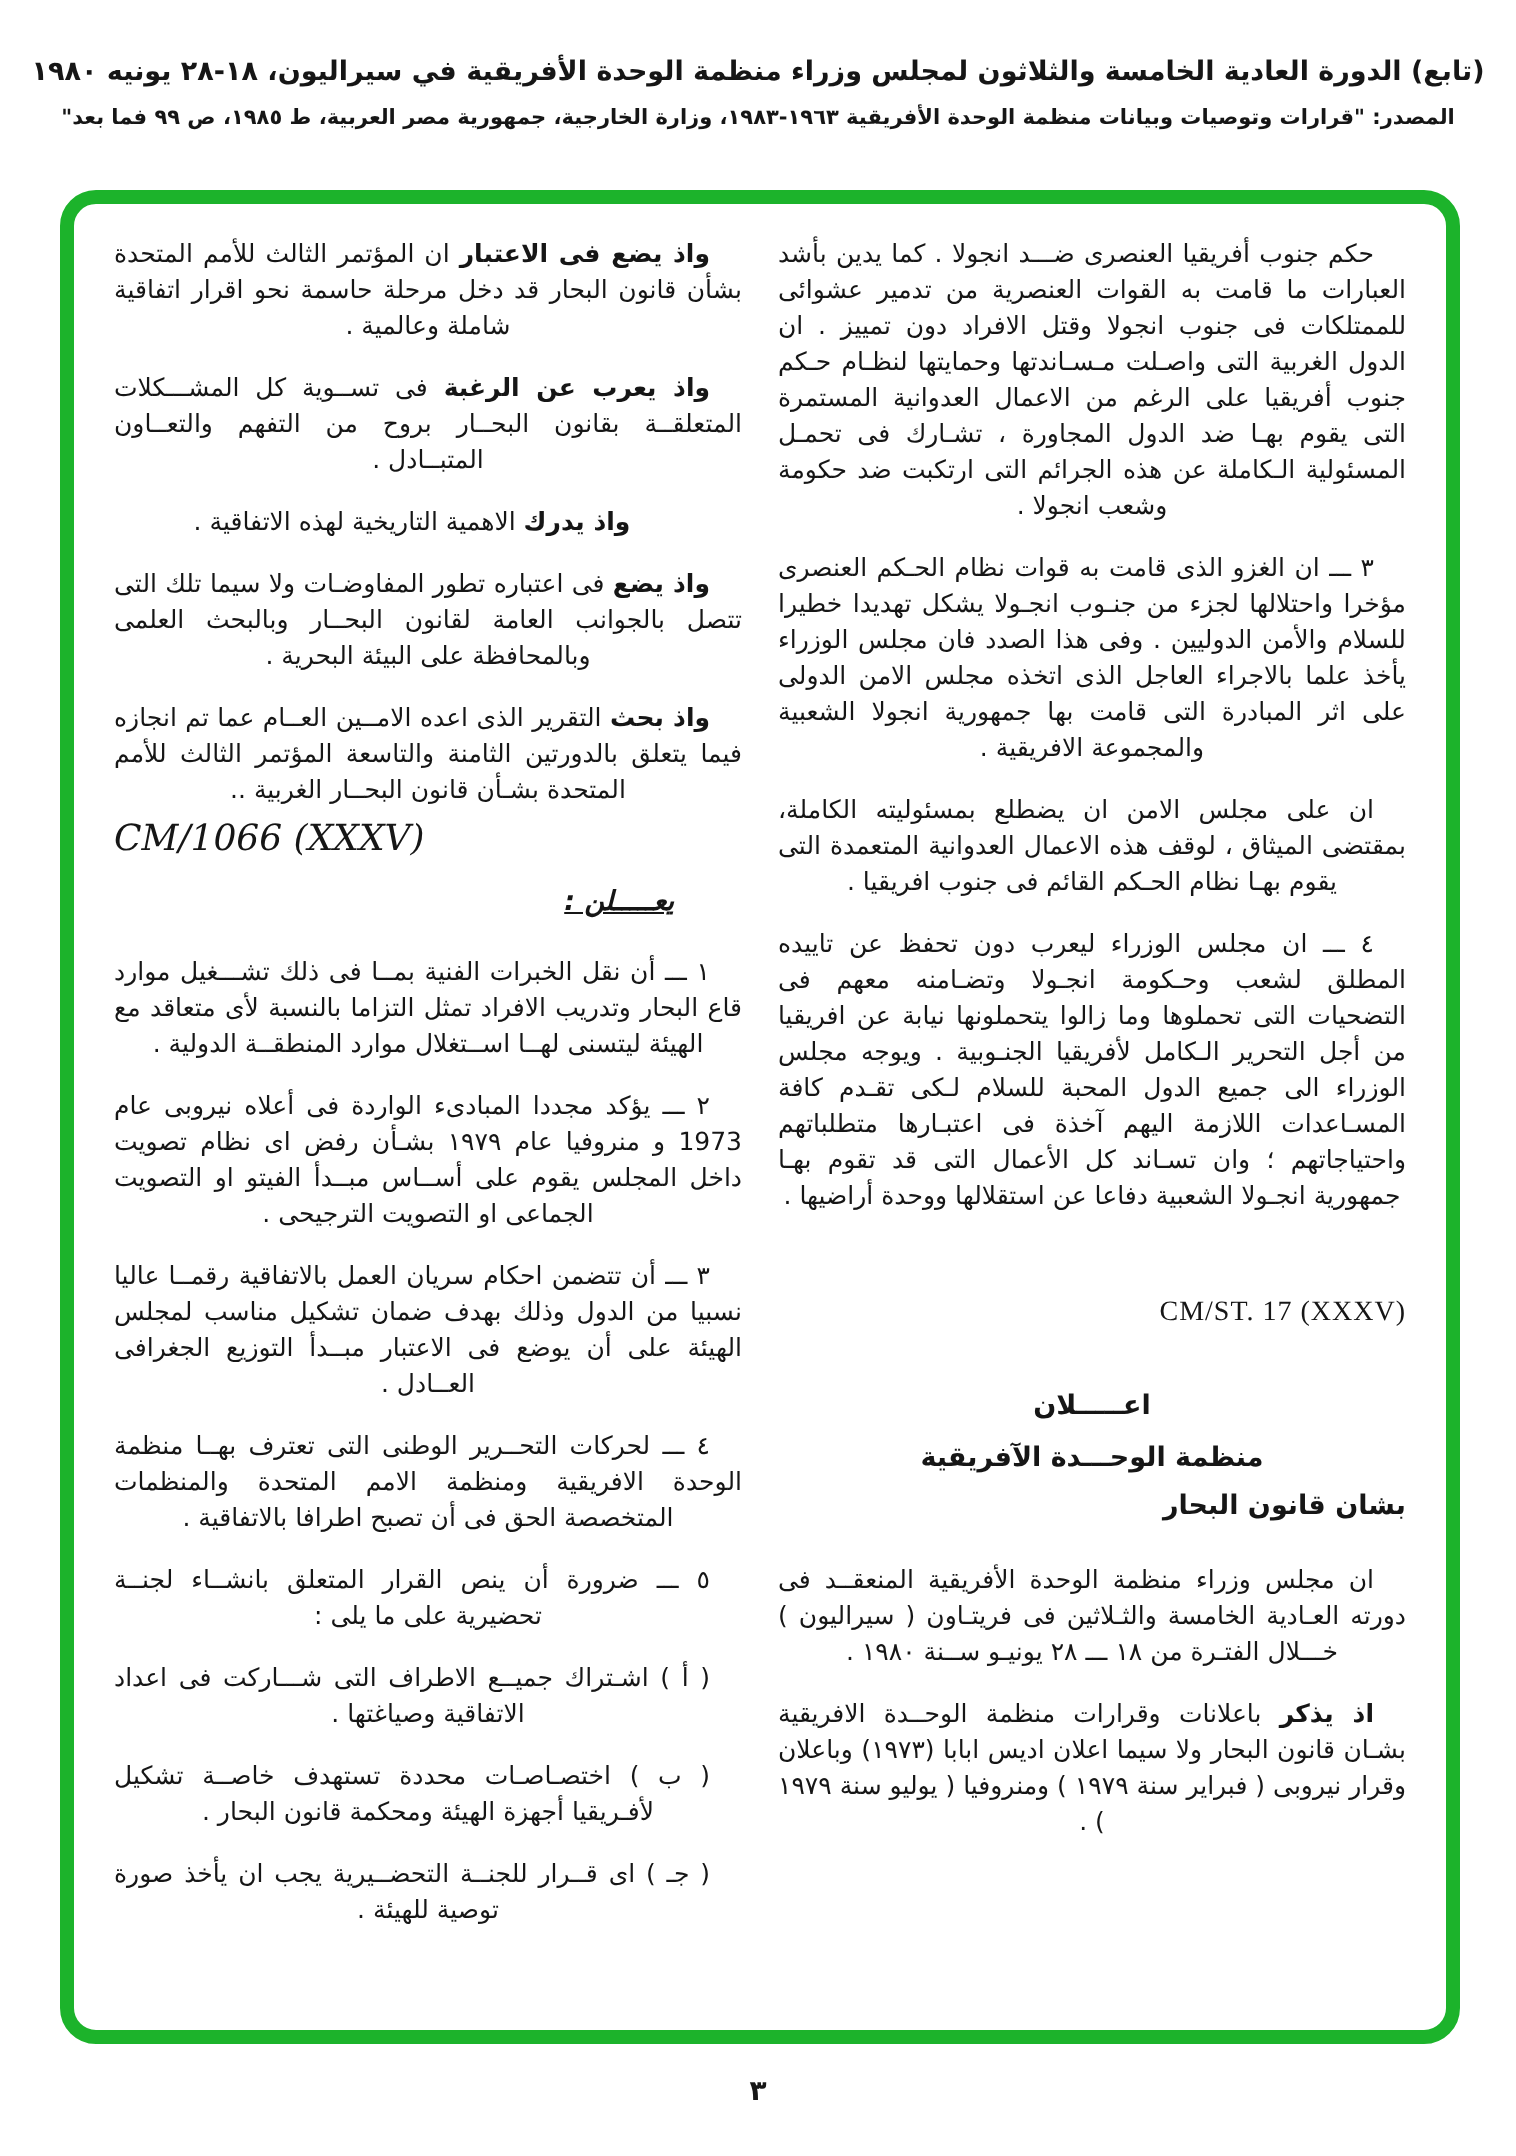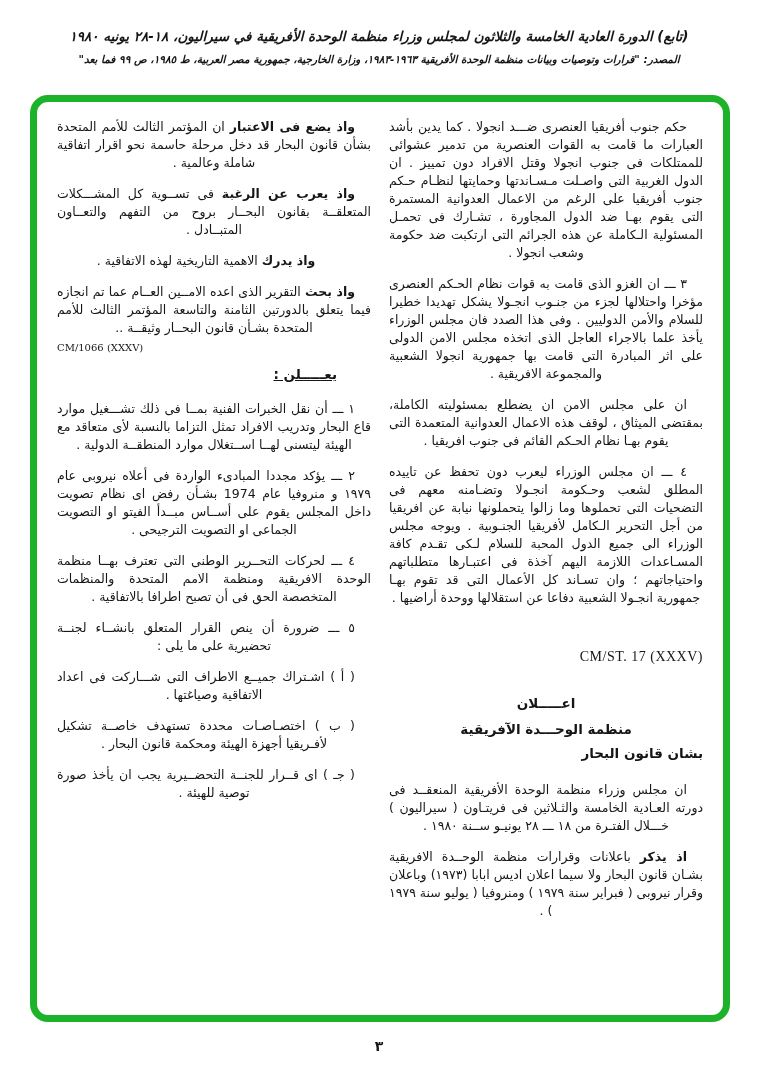--- a/index.html
+++ b/index.html
@@ -1,21 +1,21 @@
 <!DOCTYPE html>
 <html lang="ar"><head>
 <meta charset="utf-8">
 <style>
   html,body{margin:0;padding:0;}
   body{
     width:758px;height:1078px;position:relative;background:#ffffff;
     font-family:"DejaVu Sans",sans-serif;color:#161616;overflow:hidden;
   }
   
-  .doc-header{direction:rtl;text-align:center;margin-top:26px;padding:0 12px;font-style:italic;}
+  .doc-header{direction:rtl;text-align:center;margin-top:26px;padding:0 12px;}
   .doc-header .line1{font-size:13.5px;font-weight:bold;line-height:1.6;}
   .doc-header .line2{font-size:10.5px;font-weight:bold;margin-top:4px;line-height:1.5;}
   
   .frame{
     position:absolute;left:30px;top:95px;width:686px;height:913px;
     border:7px solid #1cb32b;border-radius:18px;background:#fff;box-sizing:content-box;
   }
   .cols{display:flex;direction:rtl;gap:18px;padding:16px 20px 0 20px;}
   .col{width:50%;direction:rtl;}
   
@@ -27,23 +27,23 @@
   .doc-ref{
     direction:ltr;text-align:right;font-family:Liberation Serif, serif;
     font-size:14px;margin:42px 0 0 0;letter-spacing:0.5px;
   }
   .heading{direction:rtl;text-align:center;font-weight:bold;font-size:13.5px;margin:0;}
   .h-declaration{margin-top:30px;letter-spacing:1px;}
   .h-org{margin-top:10px;}
   .h-subject{margin-top:8px;margin-bottom:20px;text-align:right;}
   .declare-line{
     direction:rtl;text-align:right;font-weight:bold;font-size:13.5px;
-    text-decoration:underline;padding-left:0;padding-right:34px;margin:6px 0 18px 0;
+    text-decoration:underline;padding-left:0;padding-right:34px;margin:6px 0 18px 0;font-style:italic;
   }
-  .code-line{direction:ltr;text-align:left;font-family:"DejaVu Serif",serif;font-size:10px;margin:-8px 0 13px 0;}
+  .code-line{direction:ltr;text-align:left;font-family:"DejaVu Serif",serif;font-size:18px;margin:-8px 0 13px 0;font-style:italic;}
   
   .page-number{
     position:absolute;top:1038px;left:0;width:100%;text-align:center;
     font-size:14px;font-weight:bold;direction:rtl;
   }
 </style>
 </head>
 <body>
 
 <div class="doc-header">
@@ -67,27 +67,29 @@
       <div class="heading h-subject">بشان قانون البحار</div>
 
       <p class="par"><span>ان مجلس وزراء منظمة الوحدة الأفريقية المنعقــد فى دورته العـادية الخامسة والثـلاثين فى فريتـاون ( سيراليون ) خـــلال الفتـرة من ١٨ ـــ ٢٨ يونيـو ســنة ١٩٨٠ .</span></p>
       <p class="par"><b>اذ يذكر</b><span> باعلانات وقرارات منظمة الوحــدة الافريقية بشـان قانون البحار ولا سيما اعلان اديس ابابا (١٩٧٣) وباعلان وقرار نيروبى ( فبراير سنة ١٩٧٩ ) ومنروفيا ( يوليو سنة ١٩٧٩ ) .</span></p>
     </div>
 
     <div class="col">
       <p class="par"><b>واذ يضع فى الاعتبار</b><span> ان المؤتمر الثالث للأمم المتحدة بشأن قانون البحار قد دخل مرحلة حاسمة نحو اقرار اتفاقية شاملة وعالمية .</span></p>
       <p class="par"><b>واذ يعرب عن الرغبة</b><span> فى تســوية كل المشـــكلات المتعلقــة بقانون البحــار بروح من التفهم والتعــاون المتبــادل .</span></p>
       <p class="par"><b>واذ يدرك</b><span> الاهمية التاريخية لهذه الاتفاقية .</span></p>
-      <p class="par"><b>واذ بحث</b><span> التقرير الذى اعده الامــين العــام عما تم انجازه فيما يتعلق بالدورتين الثامنة والتاسعة المؤتمر الثالث للأمم المتحدة بشـأن قانون البحــار وثيقــة ..</span></p>
+      <p class="par"><b>واذ يضع</b><span> فى اعتباره تطور المفاوضـات ولا سيما تلك التى تتصل بالجوانب العامة لقانون البحــار وبالبحث العلمى وبالمحافظة على البيئة البحرية .</span></p>
+      <p class="par"><b>واذ بحث</b><span> التقرير الذى اعده الامــين العــام عما تم انجازه فيما يتعلق بالدورتين الثامنة والتاسعة المؤتمر الثالث للأمم المتحدة بشـأن قانون البحــار الغربية ..</span></p>
       <div class="code-line">CM/1066 (XXXV)</div>
 
       <div class="declare-line">يعـــــلن :</div>
 
       <p class="par"><span>١ ـــ أن نقل الخبرات الفنية بمــا فى ذلك تشـــغيل موارد قاع البحار وتدريب الافراد تمثل التزاما بالنسبة لأى متعاقد مع الهيئة ليتسنى لهــا اســتغلال موارد المنطقــة الدولية .</span></p>
-      <p class="par"><span>٢ ـــ يؤكد مجددا المبادىء الواردة فى أعلاه نيروبى عام ١٩٧٩ و منروفيا عام 1974 بشـأن رفض اى نظام تصويت داخل المجلس يقوم على أســاس مبــدأ الفيتو او التصويت الجماعى او التصويت الترجيحى .</span></p>
+      <p class="par"><span>٢ ـــ يؤكد مجددا المبادىء الواردة فى أعلاه نيروبى عام 1973 و منروفيا عام ١٩٧٩ بشـأن رفض اى نظام تصويت داخل المجلس يقوم على أســاس مبــدأ الفيتو او التصويت الجماعى او التصويت الترجيحى .</span></p>
+      <p class="par"><span>٣ ـــ أن تتضمن احكام سريان العمل بالاتفاقية رقمــا عاليا نسبيا من الدول وذلك بهدف ضمان تشكيل مناسب لمجلس الهيئة على أن يوضع فى الاعتبار مبــدأ التوزيع الجغرافى العــادل .</span></p>
       <p class="par"><span>٤ ـــ لحركات التحــرير الوطنى التى تعترف بهــا منظمة الوحدة الافريقية ومنظمة الامم المتحدة والمنظمات المتخصصة الحق فى أن تصبح اطرافا بالاتفاقية .</span></p>
       <p class="par"><span>٥ ـــ ضرورة أن ينص القرار المتعلق بانشــاء لجنــة تحضيرية على ما يلى :</span></p>
       <p class="par"><span>( أ ) اشـتراك جميــع الاطراف التى شـــاركت فى اعداد الاتفاقية وصياغتها .</span></p>
       <p class="par"><span>( ب ) اختصـاصـات محددة تستهدف خاصــة تشكيل لأفـريقيا أجهزة الهيئة ومحكمة قانون البحار .</span></p>
       <p class="par"><span>( جـ ) اى قــرار للجنــة التحضــيرية يجب ان يأخذ صورة توصية للهيئة .</span></p>
     </div>
 
   </div>
 </div>
 

